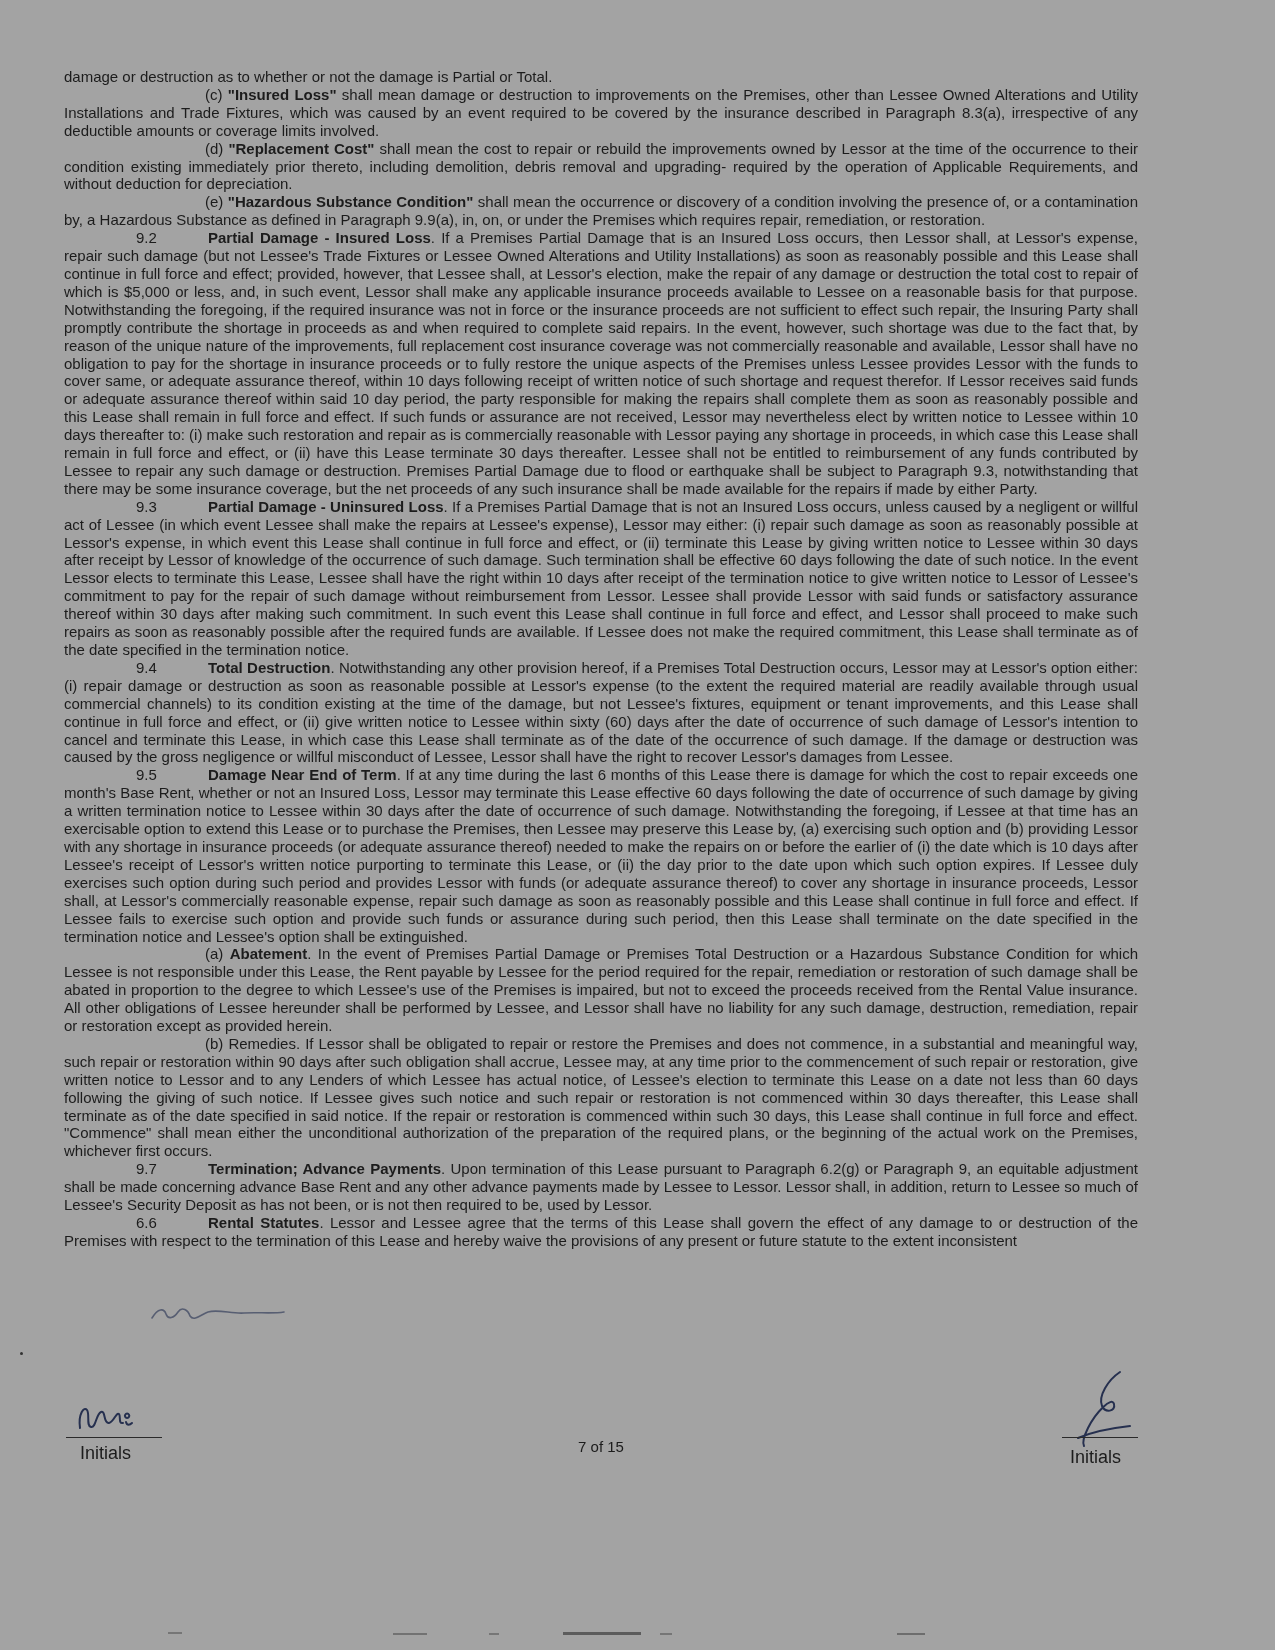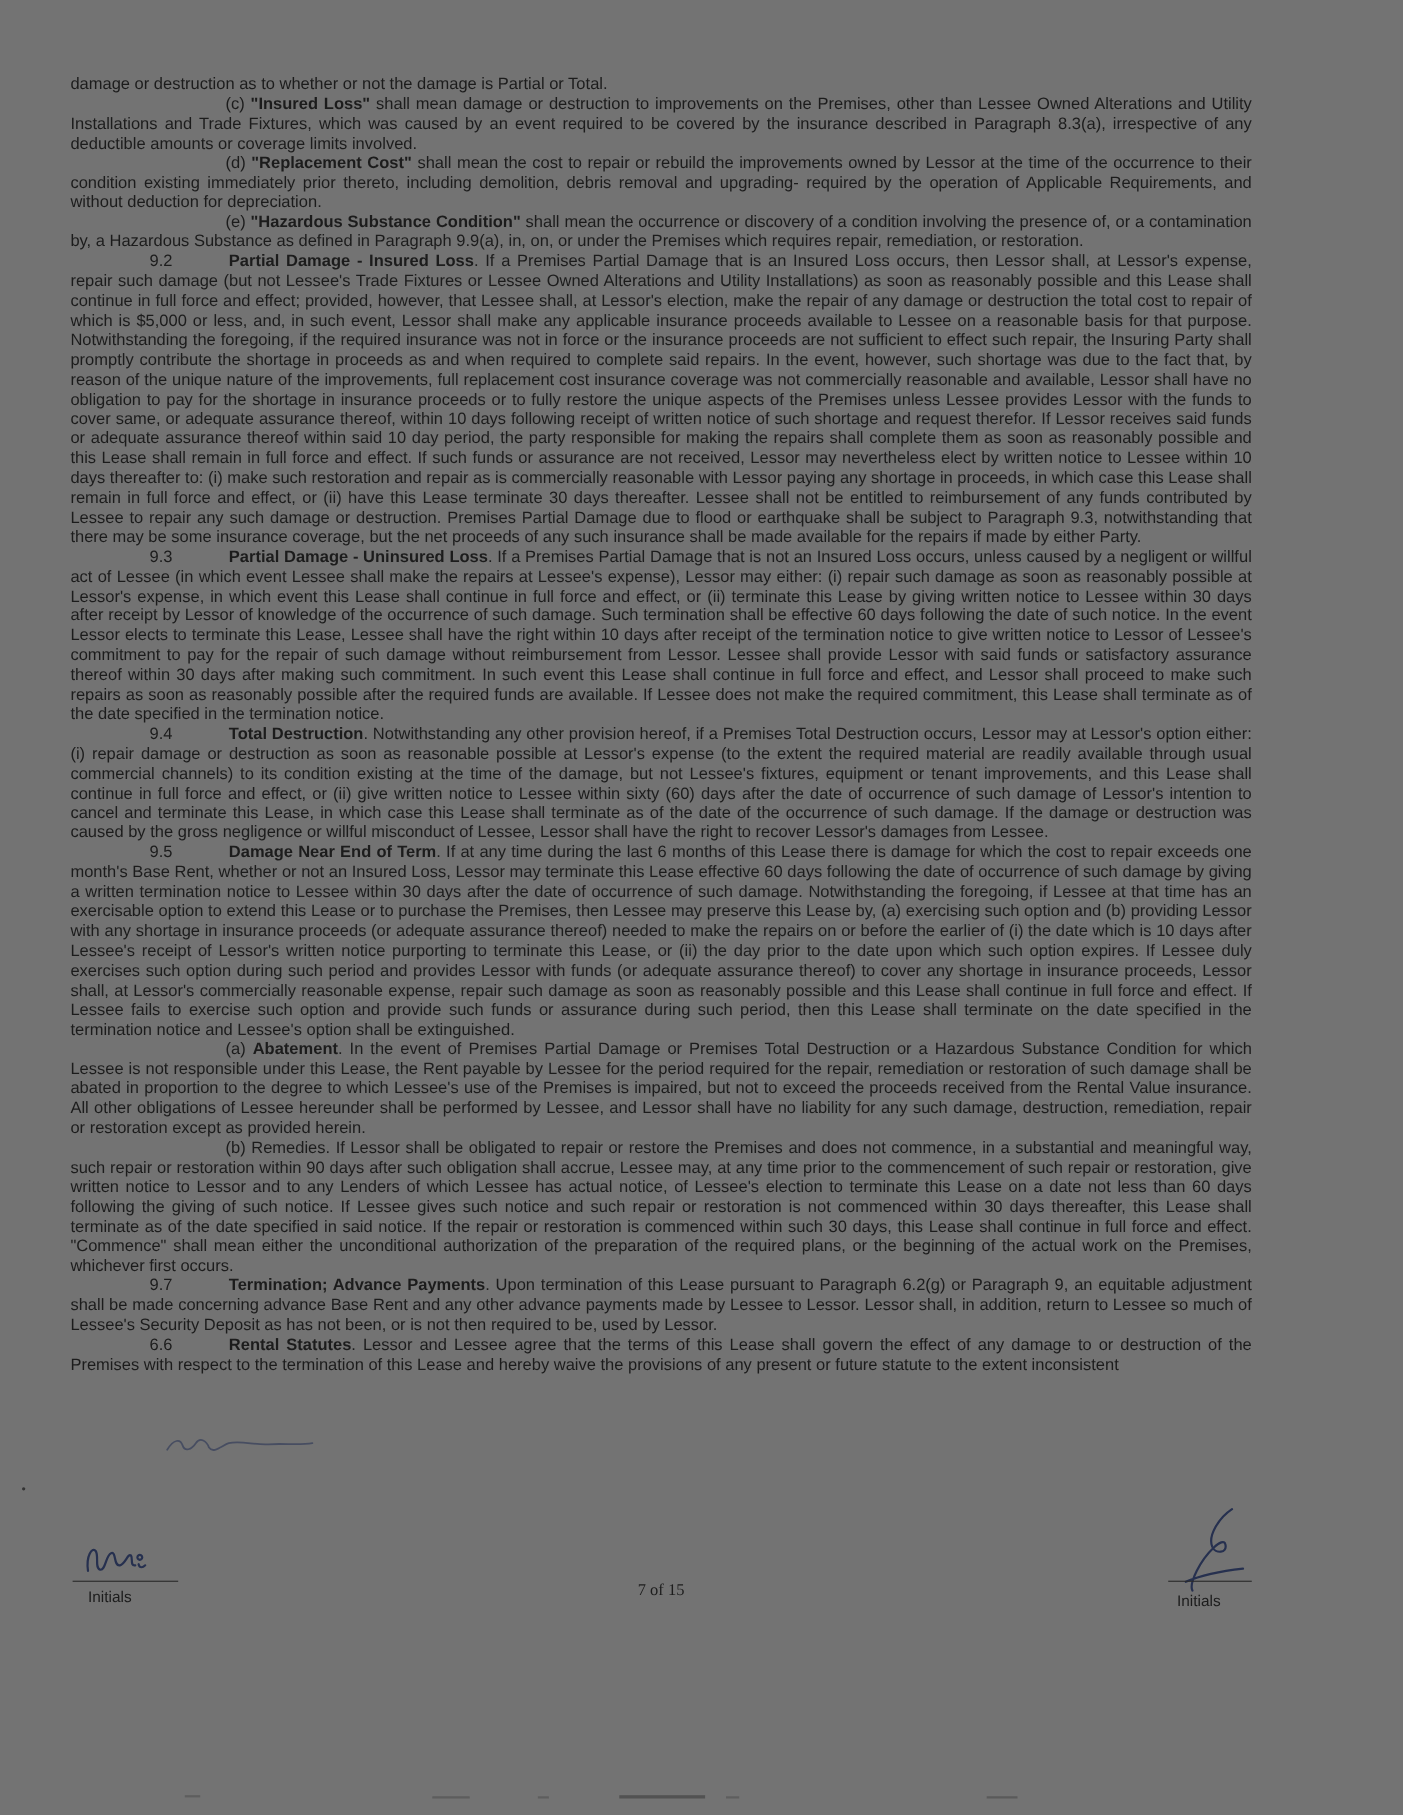--- a/index.html
+++ b/index.html
@@ -1,20 +1,20 @@
 <!DOCTYPE html>
 <html><head>
 <meta charset="utf-8">
 <style>
   html, body { margin:0; padding:0; background:#e8e8e8; }
   .page {
     position:relative;
     width:1275px; height:1650px;
     margin:0 auto;
-    background:#737373;
+    background:#a3a3a3;
     font-family:"Liberation Sans", sans-serif;
     color:#1c1c1c;
     overflow:hidden;
   }
   .body-text {
     position:absolute;
     left:64px; top:68px;
     width:1074px;
     font-size:15px;
     line-height:17.9px;
@@ -28,27 +28,27 @@
   b { font-weight:bold; }
 
   .footer { position:absolute; left:0; top:0; width:1275px; height:1650px; pointer-events:none; }
   .sig-line {
     position:absolute; height:0;
     border-top:1.5px solid #2a2a2a;
   }
   .line-left  { left:66px;  top:1437px; width:96px; }
   .line-right { left:1062px; top:1437px; width:76px; }
   .initials-label {
-    position:absolute; font-size:14px; color:#1c1c1c;
+    position:absolute; font-size:18px; color:#1c1c1c;
   }
   .label-left  { left:80px;  top:1443px; }
   .label-right { left:1070px; top:1447px; }
   .page-number {
     position:absolute; left:64px; top:1438px; width:1074px;
-    text-align:center; font-size:15px; color:#1c1c1c;font-family:Liberation Serif, serif;
+    text-align:center; font-size:15px; color:#1c1c1c;
   }
   .sig-svg { position:absolute; }
   .sig-left  { left:74px;  top:1398px; }
   .sig-right { left:1068px; top:1368px; }
   .hand-artifact { left:148px; top:1300px; opacity:.65; }
   .margin-dot {
     position:absolute; left:20px; top:1352px;
     width:3px; height:3px; background:#333; border-radius:50%;
   }
   .scan-dash { position:absolute; background:#4a4a4a; height:2px; opacity:.8; }

